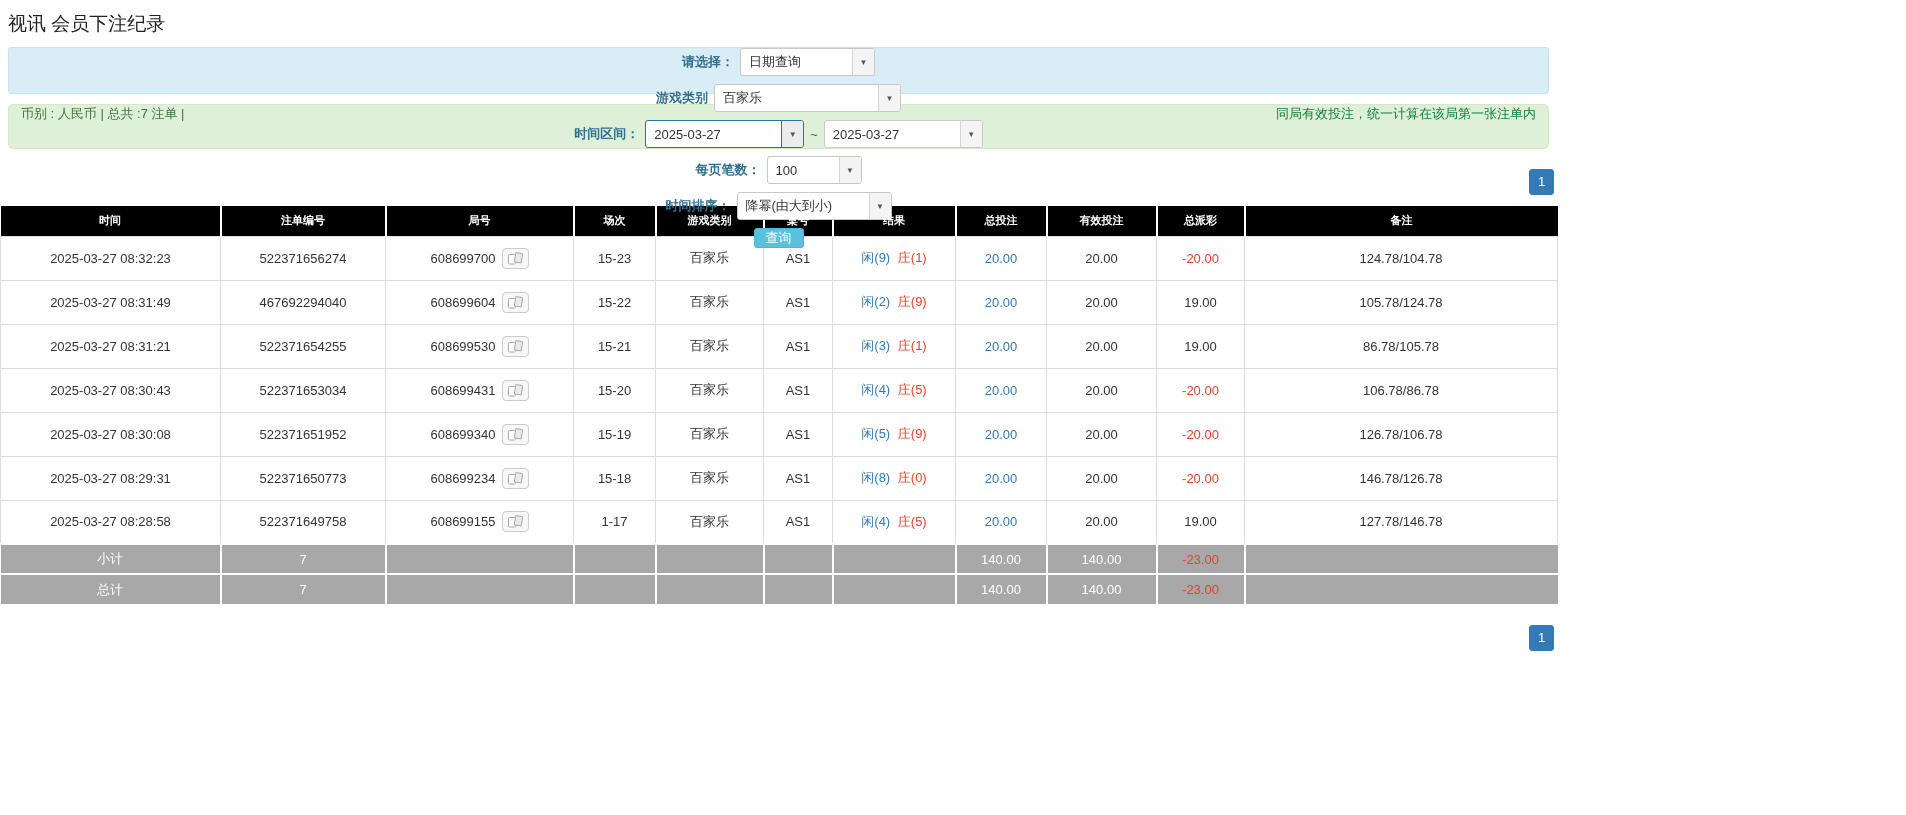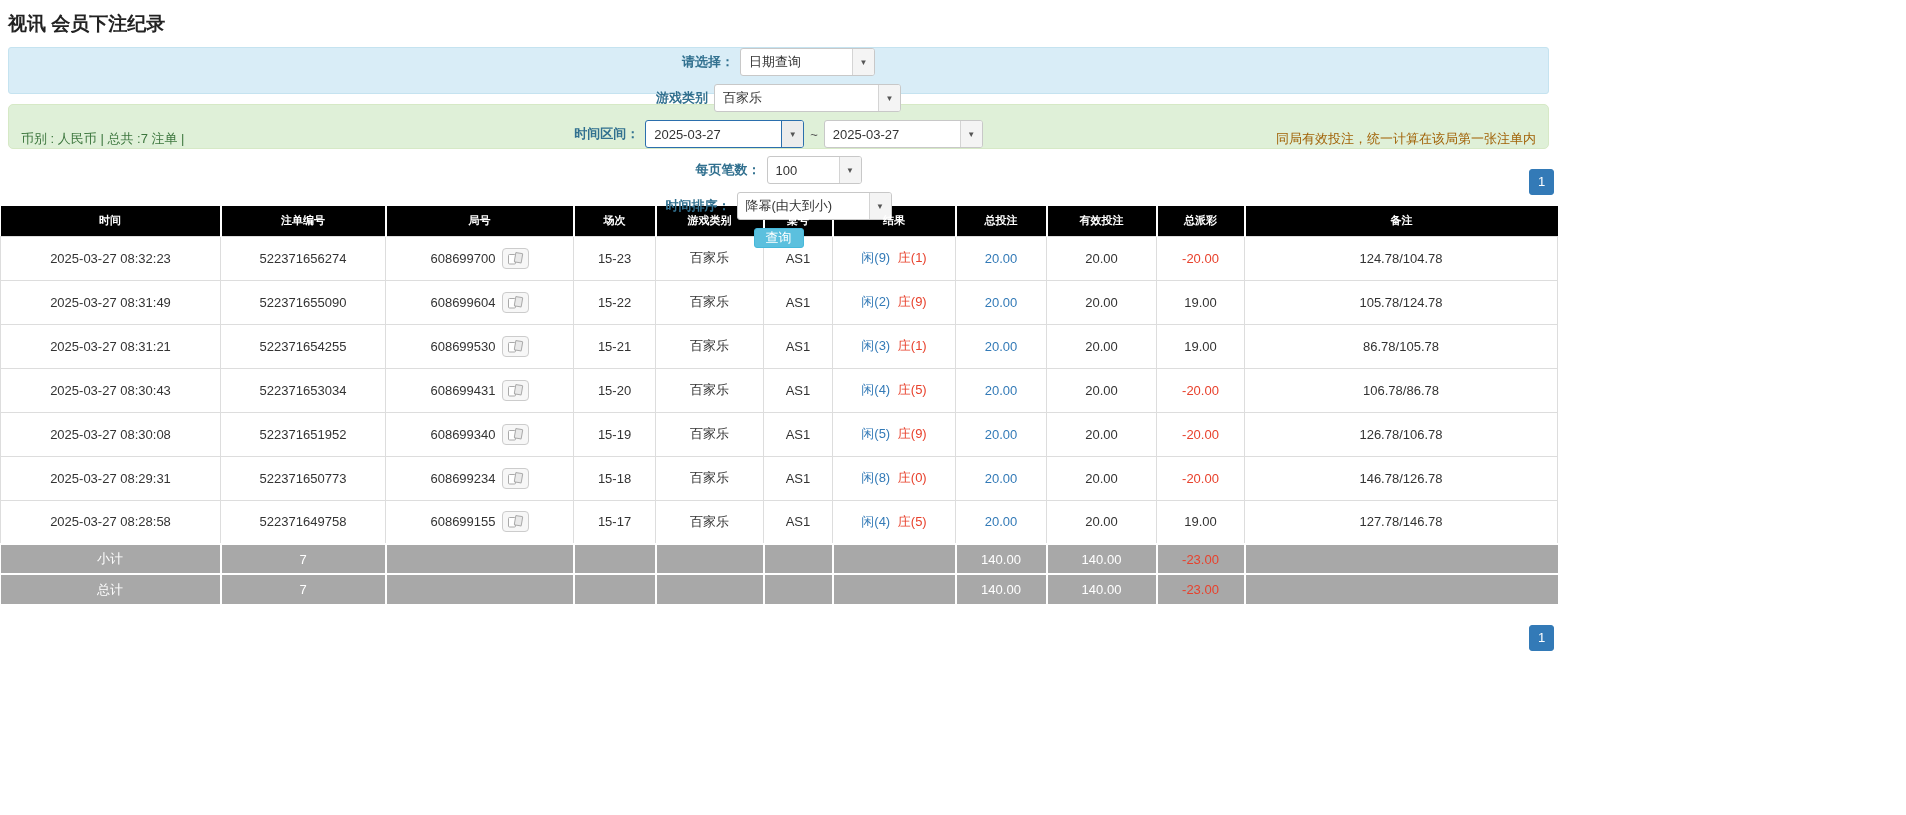--- a/index.html
+++ b/index.html
@@ -8,21 +8,21 @@
     font-family: "Liberation Sans", "DejaVu Sans", sans-serif;
     font-size: 13px;
     color: #333;
     width: 1906px;
     min-height: 815px;
   }
   .container { width: 1557px; }
 
   .page-title {
     font-size: 19px;
-    font-weight: 700;
+    font-weight: 400;
     color: #222;
     padding: 11px 8px 10px 8px;
   }
 
   
   .filter-bar {
     margin: 0 8px;
     height: 47px;
     background: #d9edf7;
     border: 1px solid #c5e3f0;
@@ -85,26 +85,26 @@
   }
 
   
   .info-bar {
     margin: 10px 8px 0 8px;
     height: 45px;
     background: #dff0d8;
     border: 1px solid #d6e9c6;
     border-radius: 5px;
     display: flex;
-    align-items: flex-end;
+    align-items: flex-start;
     justify-content: space-between;
     padding: 0 12px;
   }
   .info-left { color: #3c763d; }
-  .info-right { color: #a16207; margin-top: 29px; }
+  .info-right { color: #15803d; }
 
   
   .pagination { text-align: right; padding-right: 3px; }
   .pagination.top { margin-top: 20px; }
   .pagination.bottom { margin-top: 21px; padding-bottom: 15px; }
   .page-btn {
     display: inline-block;
     min-width: 25px;
     height: 26px;
     line-height: 24px;
@@ -291,21 +291,21 @@
     </td>
     <td>
       <a class="bet-link">20.00</a>
     </td>
     <td>20.00</td>
     <td class="neg">-20.00</td>
     <td>124.78/104.78</td>
   </tr>
         <tr class="data-row">
     <td>2025-03-27 08:31:49</td>
-    <td>522371655090</td>
+    <td>467692294040</td>
     <td>
       <span class="round-inner">
         <span>608699604</span>
         <span class="cards-icon">
           <svg width="17" height="13" viewBox="0 0 17 13" aria-hidden="true">
             <rect x="1.5" y="2.5" width="7" height="9.5" rx="1" fill="#ffffff" stroke="#aaaaaa"></rect>
             <rect x="8" y="1" width="7" height="9.5" rx="1" fill="#e9e9e9" stroke="#aaaaaa" transform="rotate(10 11.5 5.75)"></rect>
           </svg>
         </span>
       </span>
@@ -443,21 +443,21 @@
       <span class="round-inner">
         <span>608699155</span>
         <span class="cards-icon">
           <svg width="17" height="13" viewBox="0 0 17 13" aria-hidden="true">
             <rect x="1.5" y="2.5" width="7" height="9.5" rx="1" fill="#ffffff" stroke="#aaaaaa"></rect>
             <rect x="8" y="1" width="7" height="9.5" rx="1" fill="#e9e9e9" stroke="#aaaaaa" transform="rotate(10 11.5 5.75)"></rect>
           </svg>
         </span>
       </span>
     </td>
-    <td>15-17</td>
+    <td>1-17</td>
     <td>百家乐</td>
     <td>AS1</td>
     <td>
       <span class="player">闲(4)</span>
       <span class="banker">庄(5)</span>
     </td>
     <td>
       <a class="bet-link">20.00</a>
     </td>
     <td>20.00</td>

